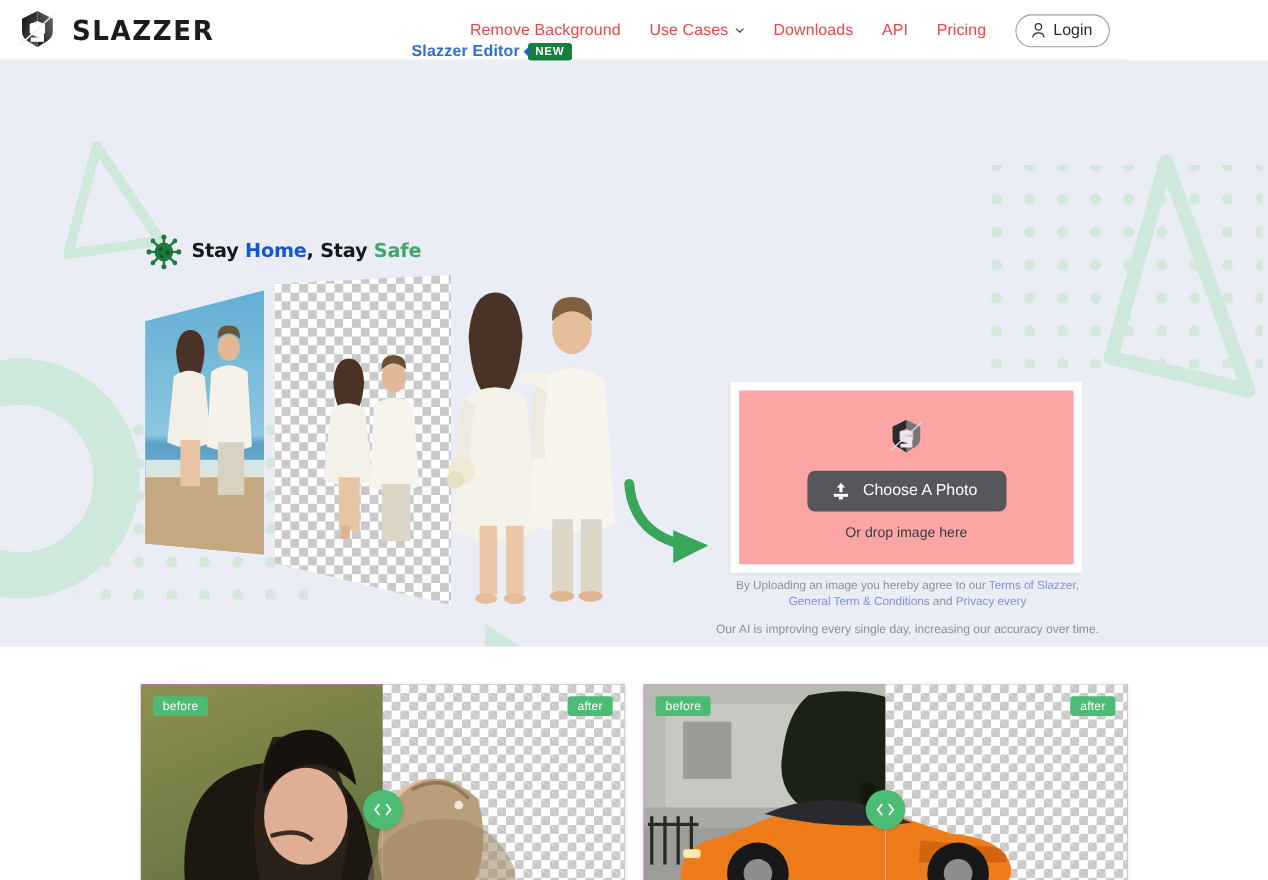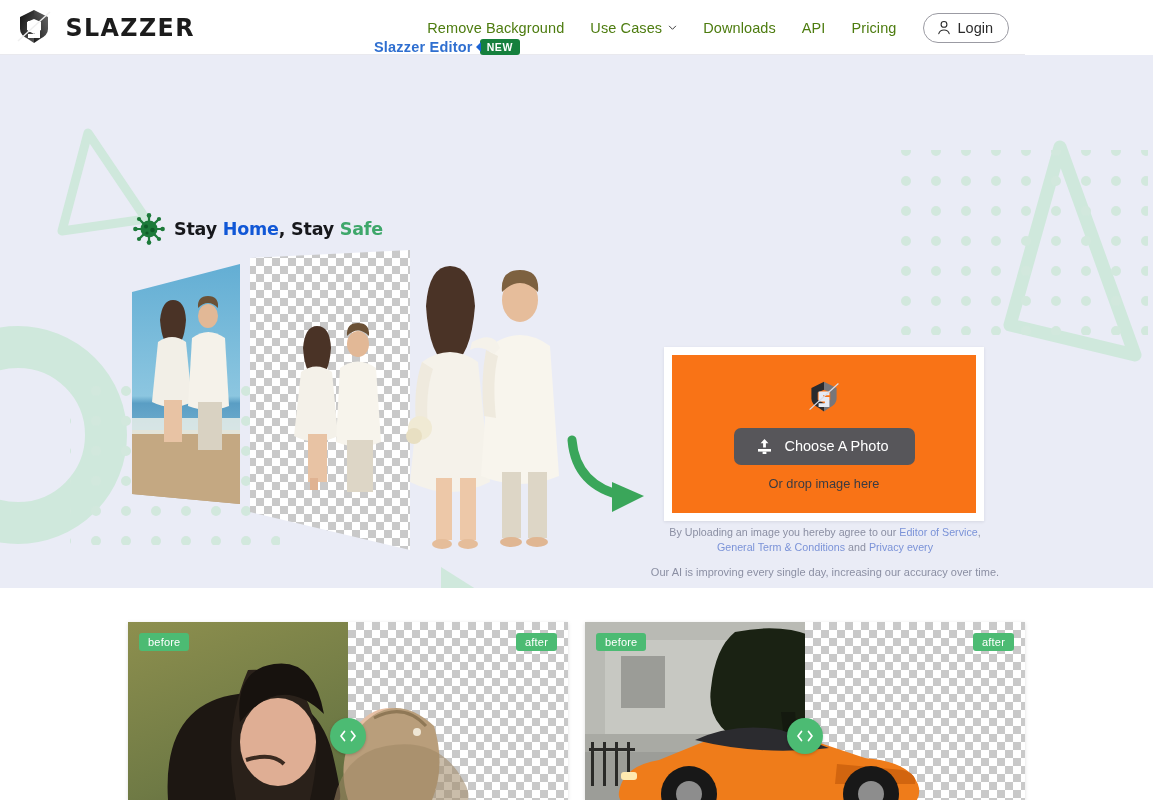--- a/index.html
+++ b/index.html
@@ -52,21 +52,21 @@
     width: 0; height: 0; transform: translateY(-50%);
     border-top: 5px solid transparent;
     border-bottom: 5px solid transparent;
     border-right: 5px solid #1b62d4;
   }
   .nav-right {
     position: absolute; right: 16px; top: 0; height: 55px;
     display: flex; align-items: center; gap: 0;
   }
   .nav-link {
-    font-size: 14.5px; color: #4d7c0f; letter-spacing: .1px;
+    font-size: 14.5px; color: #ef4444; letter-spacing: .1px;
     padding: 0 13px; cursor: pointer; white-space: nowrap;
     display: flex; align-items: center; gap: 6px;
   }
   .caret { width: 9px; height: 9px; display: block; }
   .login-btn {
     display: flex; align-items: center; gap: 7px;
     border: 1px solid #9b9ba3; border-radius: 20px;
     padding: 6px 15px 6px 13px; margin-left: 13px;
     font-size: 14.5px; color: #2b2b2b; cursor: pointer;
     background: #fff;
@@ -112,21 +112,21 @@
   
   .upload-card {
     position: absolute; left: 664px; top: 292px;
     width: 320px; height: 174px;
     background: #ffffff;
     padding: 8px;
     box-shadow: 0 1px 3px rgba(40,40,60,.10);
   }
   .dropzone {
     width: 100%; height: 100%;
-    background: #f97316;
+    background: #fca5a5;
     display: flex; flex-direction: column;
     align-items: center; justify-content: center;
     gap: 0;
     cursor: pointer;
   }
   .drop-logo { width: 36px; height: 38px; display: block; margin-bottom: 12px; }
   .choose-btn {
     display: flex; align-items: center; gap: 12px;
     background: #57565a; color: #ffffff;
     border: none; border-radius: 7px;
@@ -423,21 +423,21 @@
             <rect x="2" y="11" width="13" height="2.6" fill="#ffffff"></rect>
             <rect x="6.6" y="13.6" width="3.8" height="2.4" fill="#ffffff"></rect>
           </svg>
           <span>Choose A Photo</span>
         </button>
         <div class="drop-hint">Or drop image here</div>
       </div>
     </div>
 
     <div class="legal">
-      <span>By Uploading an image you hereby agree to our </span><a>Editor of Service</a><span>, </span><a>General Term &amp; Conditions</a><span> and </span><a>Privacy every</a>
+      <span>By Uploading an image you hereby agree to our </span><a>Terms of Slazzer</a><span>, </span><a>General Term &amp; Conditions</a><span> and </span><a>Privacy every</a>
     </div>
 
     <div class="ai-note">Our AI is improving every single day, increasing our accuracy over time.</div>
   </div>
 </div>
 
 <div class="compare">
 
   <div class="cmp-card" id="cmp-left">
     <svg class="cmp-photo" viewBox="0 0 440 178" preserveAspectRatio="none">

